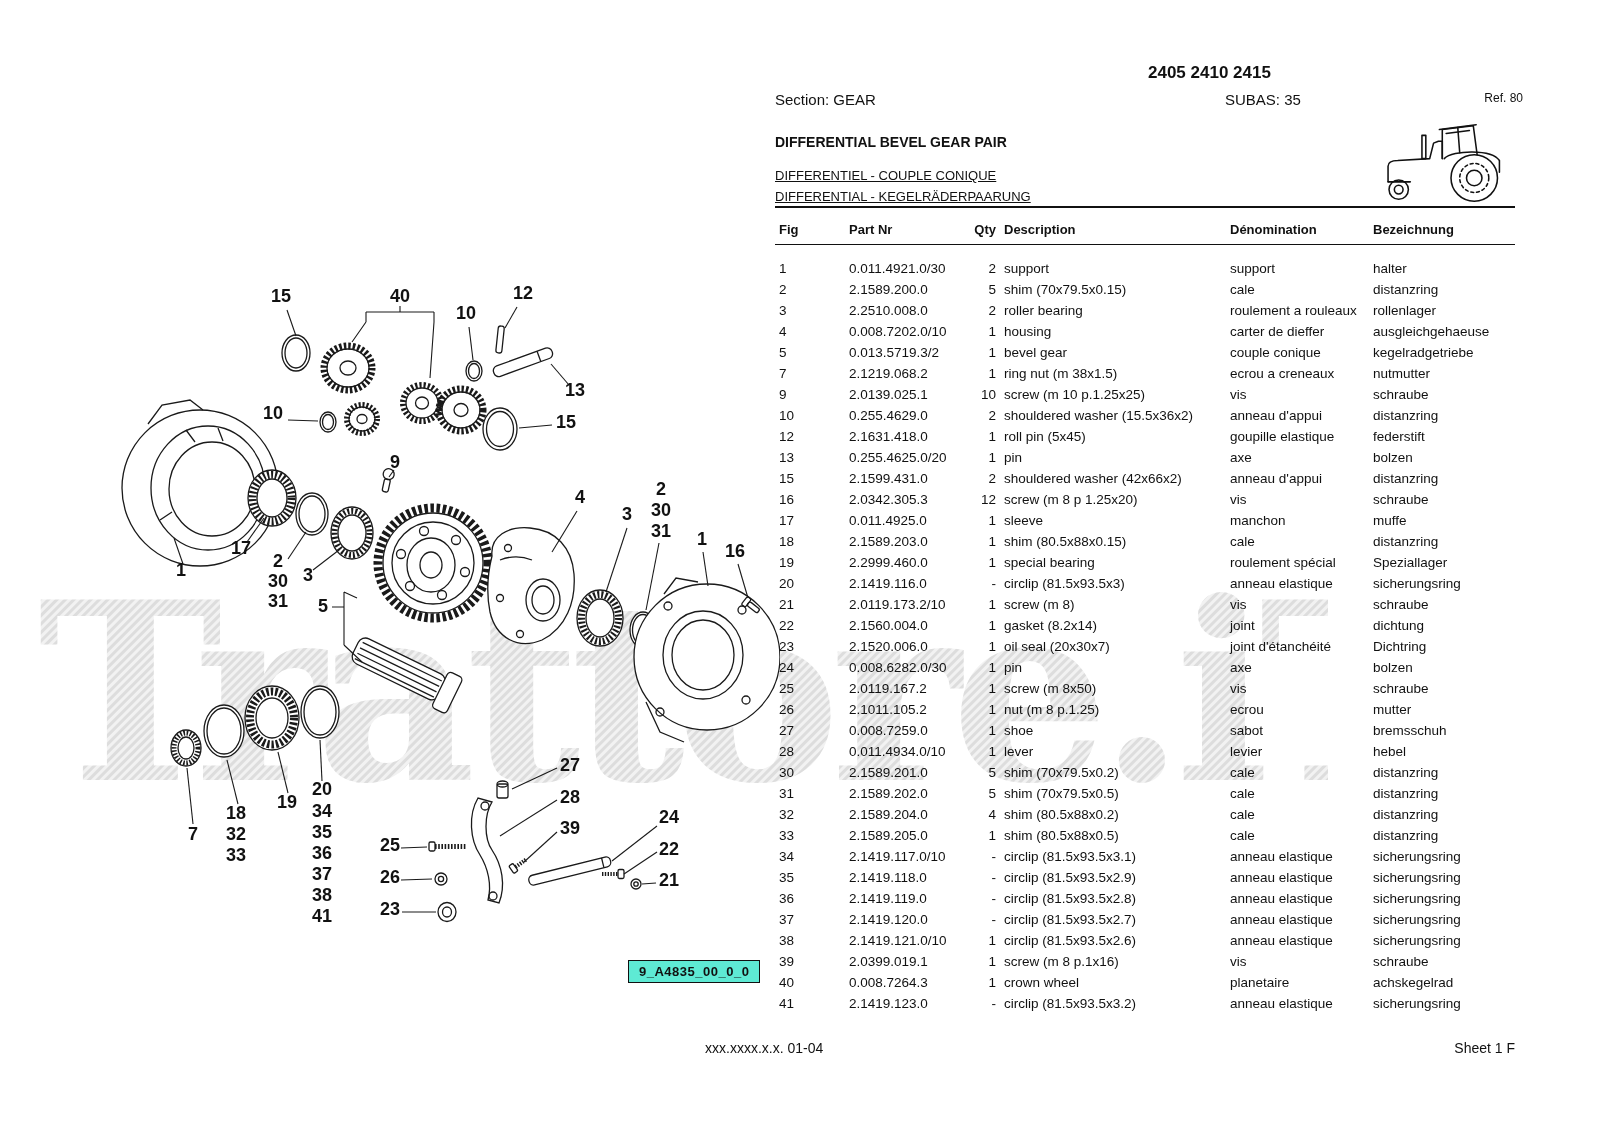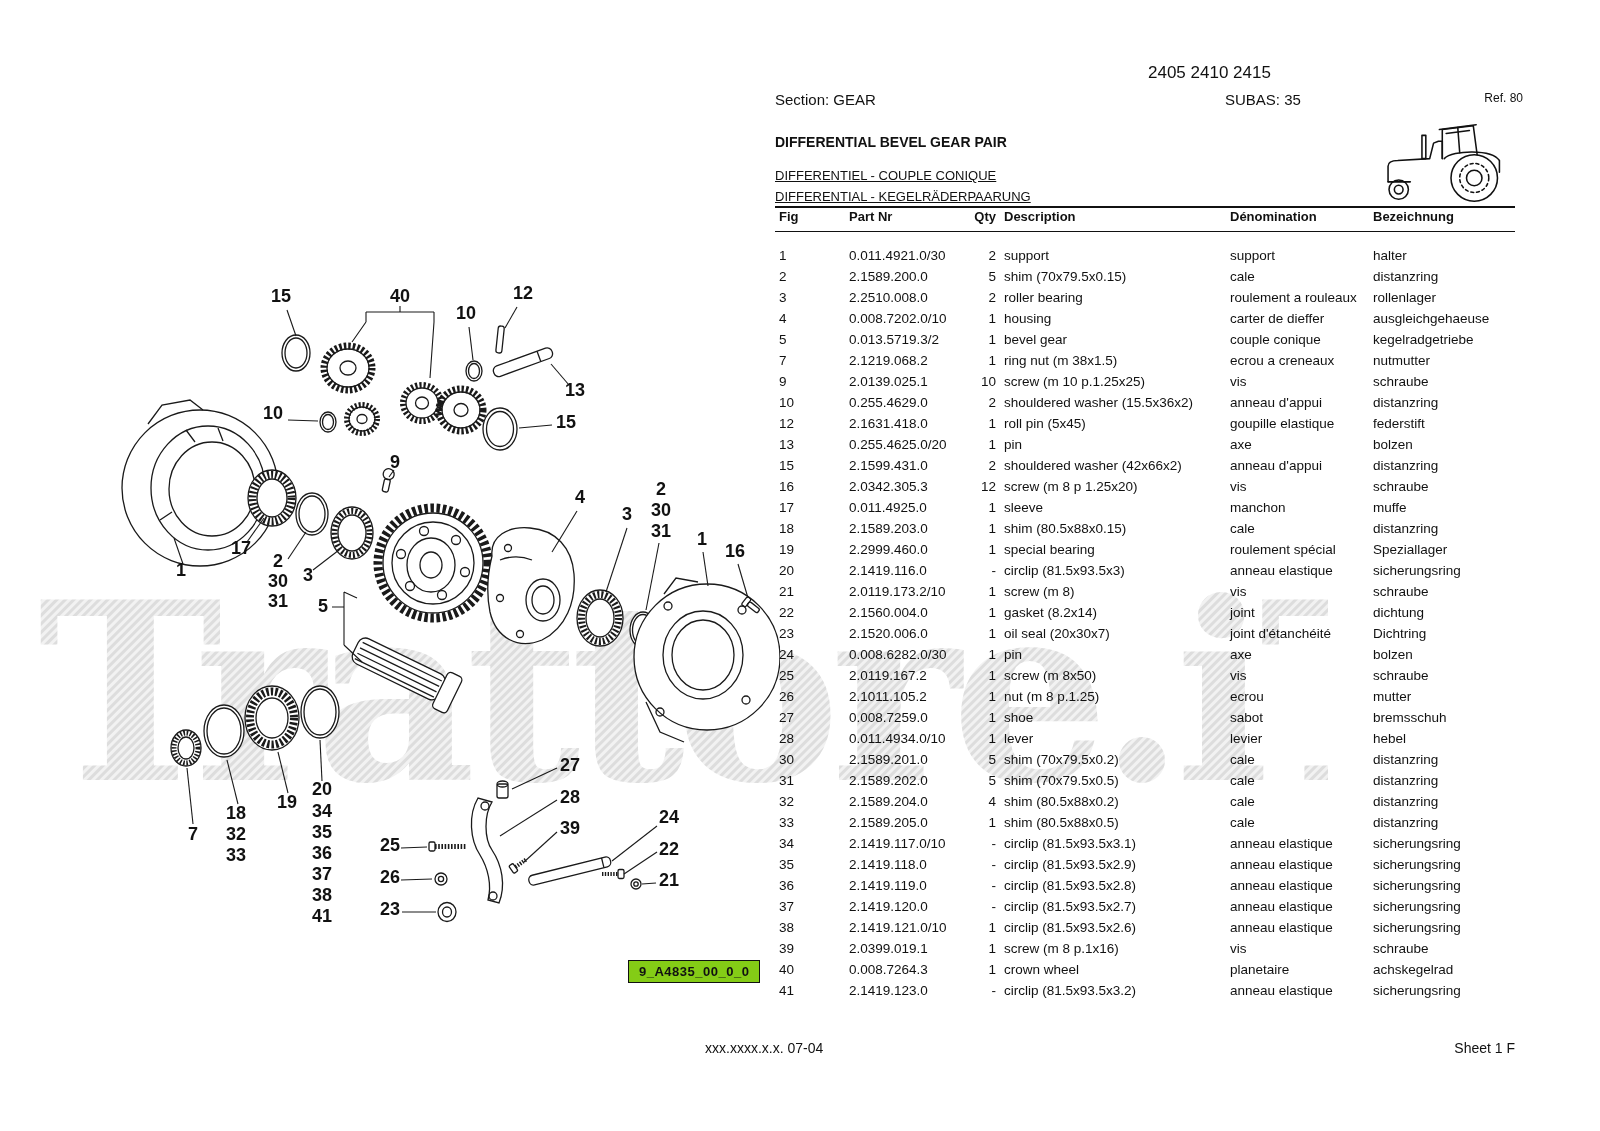--- a/index.html
+++ b/index.html
@@ -11,43 +11,43 @@
   .abs{position:absolute;}
   
   .watermark-svg{position:absolute;left:38px;top:540px;z-index:0;}
   
   #diagram-svg{position:absolute;left:0;top:0;width:780px;height:1040px;z-index:2;}
   #diagram-svg .part{stroke:#1a1a1a;fill:none;stroke-width:1.3;}
   #diagram-svg .fillw{fill:#fff;}
   #diagram-svg .leaders{stroke:#1a1a1a;stroke-width:1.1;fill:none;}
   #diagram-svg .callout{font-family:"Liberation Sans",sans-serif;font-size:18px;font-weight:bold;fill:#111;text-anchor:middle;}
   .diagram-label{
-    left:628px;top:960px;z-index:3;border:1.6px solid #111;background:#84cc16;
+    left:628px;top:960px;z-index:3;border:1.6px solid #111;background:#5eead4;
     padding:3px 10px;font-size:13px;font-weight:bold;letter-spacing:0.5px;
   }
   
-  .models{left:1148px;top:63px;font-size:17px;font-weight:normal;z-index:3;}
+  .models{left:1148px;top:63px;font-size:17px;font-weight:bold;z-index:3;}
   .section{left:775px;top:91px;font-size:15px;z-index:3;}
   .subas{left:1225px;top:91px;font-size:15px;z-index:3;}
   .ref{right:77px;top:91px;font-size:12px;z-index:3;text-align:center;}
   .title-block{left:775px;top:132px;z-index:3;line-height:21px;}
   .t-en{font-size:14px;font-weight:bold;margin-bottom:12px;}
   .t-fr,.t-de{font-size:13px;text-decoration:underline;}
   .tractor{position:absolute;left:1382px;top:116px;width:138px;height:92px;z-index:3;}
   .tractor *{stroke:#111;fill:none;stroke-width:1.6;stroke-linejoin:round;stroke-linecap:round;}
   
   table.parts{
     position:absolute;left:775px;top:206px;width:740px;z-index:2;
     border-collapse:collapse;table-layout:fixed;
     border-top:2.5px solid #111;
     font-size:13.5px;
   }
   table.parts th{
     text-align:left;font-size:13px;font-weight:bold;
-    padding:1px 4px 7px 4px;border-bottom:1.5px solid #111;
+    padding:14px 4px 7px 4px;border-bottom:1.5px solid #111;
   }
   table.parts td{
     height:21px;padding:0 4px;white-space:nowrap;overflow:hidden;
   }
   table.parts tbody tr:first-child td{padding-top:13px;}
   table.parts th:nth-child(3), table.parts td:nth-child(3){text-align:right;}
   
   .foot-code{left:705px;top:1040px;font-size:14px;z-index:3;}
   .foot-sheet{right:85px;top:1040px;font-size:14px;z-index:3;}
 </style>
@@ -672,14 +672,14 @@
         <td>41</td>
         <td>2.1419.123.0</td>
         <td>-</td>
         <td>circlip (81.5x93.5x3.2)</td>
         <td>anneau elastique</td>
         <td>sicherungsring</td>
       </tr>
     </tbody>
 </table>
 
-<div class="abs foot-code">xxx.xxxx.x.x. 07-04</div>
+<div class="abs foot-code">xxx.xxxx.x.x. 01-04</div>
 <div class="abs foot-sheet">Sheet 1 F</div>
 
 </body></html>

